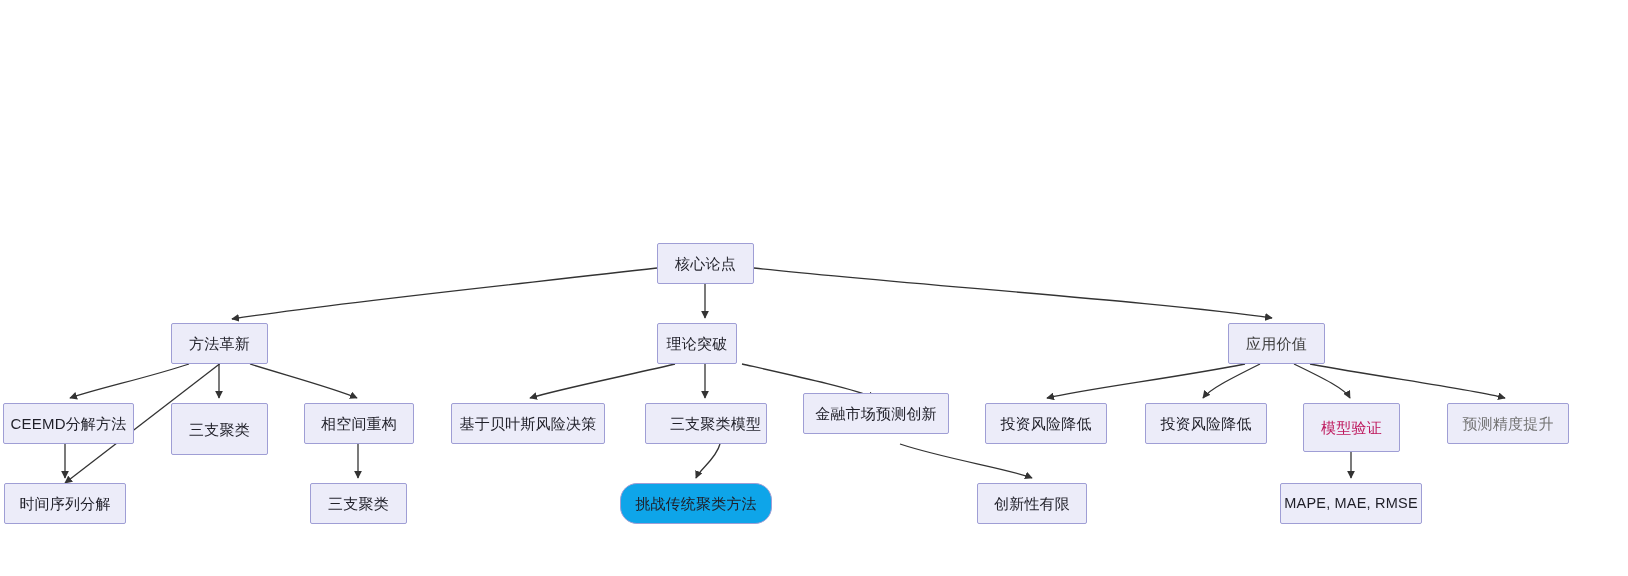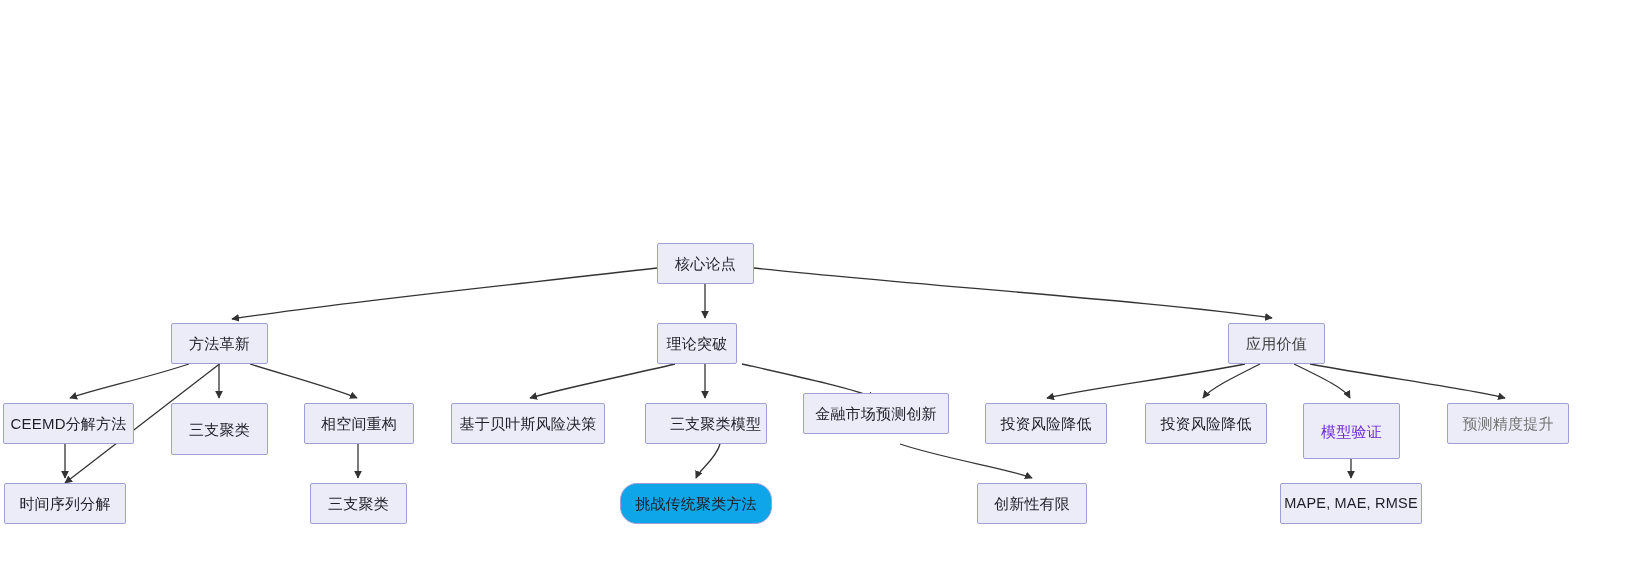--- a/index.html
+++ b/index.html
@@ -65,21 +65,21 @@
       <div class="node" style="left: 657px; top: 286px; width: 80px; height: 41px; background: rgb(236, 236, 249); border-color: rgb(159, 158, 213); color: rgb(31, 31, 40);">理论突破</div>
       <div class="node" style="left: 1228px; top: 286px; width: 97px; height: 41px; background: rgb(236, 236, 249); border-color: rgb(159, 158, 213); color: #404040;">应用价值</div>
       <div class="node" style="left: 3px; top: 366px; width: 131px; height: 41px; background: rgb(236, 236, 249); border-color: rgb(159, 158, 213); color: rgb(31, 31, 40);">CEEMD分解方法</div>
       <div class="node" style="left: 171px; top: 366px; width: 97px; height: 52px; background: rgb(236, 236, 249); border-color: rgb(159, 158, 213); color: rgb(31, 31, 40);">三支聚类</div>
       <div class="node" style="left: 304px; top: 366px; width: 110px; height: 41px; background: rgb(236, 236, 249); border-color: rgb(159, 158, 213); color: rgb(31, 31, 40);">相空间重构</div>
       <div class="node" style="left: 451px; top: 366px; width: 154px; height: 41px; background: rgb(236, 236, 249); border-color: rgb(159, 158, 213); color: rgb(31, 31, 40);">基于贝叶斯风险决策</div>
       <div class="node" style="left: 645px; top: 366px; width: 122px; height: 41px; background: rgb(236, 236, 249); border-color: rgb(159, 158, 213); color: rgb(31, 31, 40); padding-left: 19px;">三支聚类模型</div>
       <div class="node" style="left: 803px; top: 356px; width: 146px; height: 41px; background: rgb(236, 236, 249); border-color: rgb(159, 158, 213); color: rgb(31, 31, 40);">金融市场预测创新</div>
       <div class="node" style="left: 985px; top: 366px; width: 122px; height: 41px; background: rgb(236, 236, 249); border-color: rgb(159, 158, 213); color: rgb(31, 31, 40);">投资风险降低</div>
       <div class="node" style="left: 1145px; top: 366px; width: 122px; height: 41px; background: rgb(236, 236, 249); border-color: rgb(159, 158, 213); color: rgb(31, 31, 40);">投资风险降低</div>
-      <div class="node" style="left: 1303px; top: 366px; width: 97px; height: 56px; background: rgb(236, 236, 249); border-color: rgb(159, 158, 213); color: #6d28d9;">模型验证</div>
+      <div class="node" style="left: 1303px; top: 366px; width: 97px; height: 49px; background: rgb(236, 236, 249); border-color: rgb(159, 158, 213); color: #be185d;">模型验证</div>
       <div class="node" style="left: 1447px; top: 366px; width: 122px; height: 41px; background: rgb(236, 236, 249); border-color: rgb(159, 158, 213); color: #737373;">预测精度提升</div>
       <div class="node" style="left: 4px; top: 446px; width: 122px; height: 41px; background: rgb(236, 236, 249); border-color: rgb(159, 158, 213); color: rgb(31, 31, 40);">时间序列分解</div>
       <div class="node" style="left: 310px; top: 446px; width: 97px; height: 41px; background: rgb(236, 236, 249); border-color: rgb(159, 158, 213); color: rgb(31, 31, 40);">三支聚类</div>
       <div class="node" style="left: 620px; top: 446px; width: 152px; height: 41px; background: #0ea5e9; border-color: rgb(159, 158, 213); color: rgb(31, 31, 40); border-radius: 17px;">挑战传统聚类方法</div>
       <div class="node" style="left: 977px; top: 446px; width: 110px; height: 41px; background: rgb(236, 236, 249); border-color: rgb(159, 158, 213); color: rgb(31, 31, 40);">创新性有限</div>
       <div class="node latin" style="left: 1280px; top: 446px; width: 142px; height: 41px; background: rgb(236, 236, 249); border-color: rgb(159, 158, 213); color: rgb(31, 31, 40);">MAPE, MAE, RMSE</div>
     </div>
 </div>
 
 </body></html>

